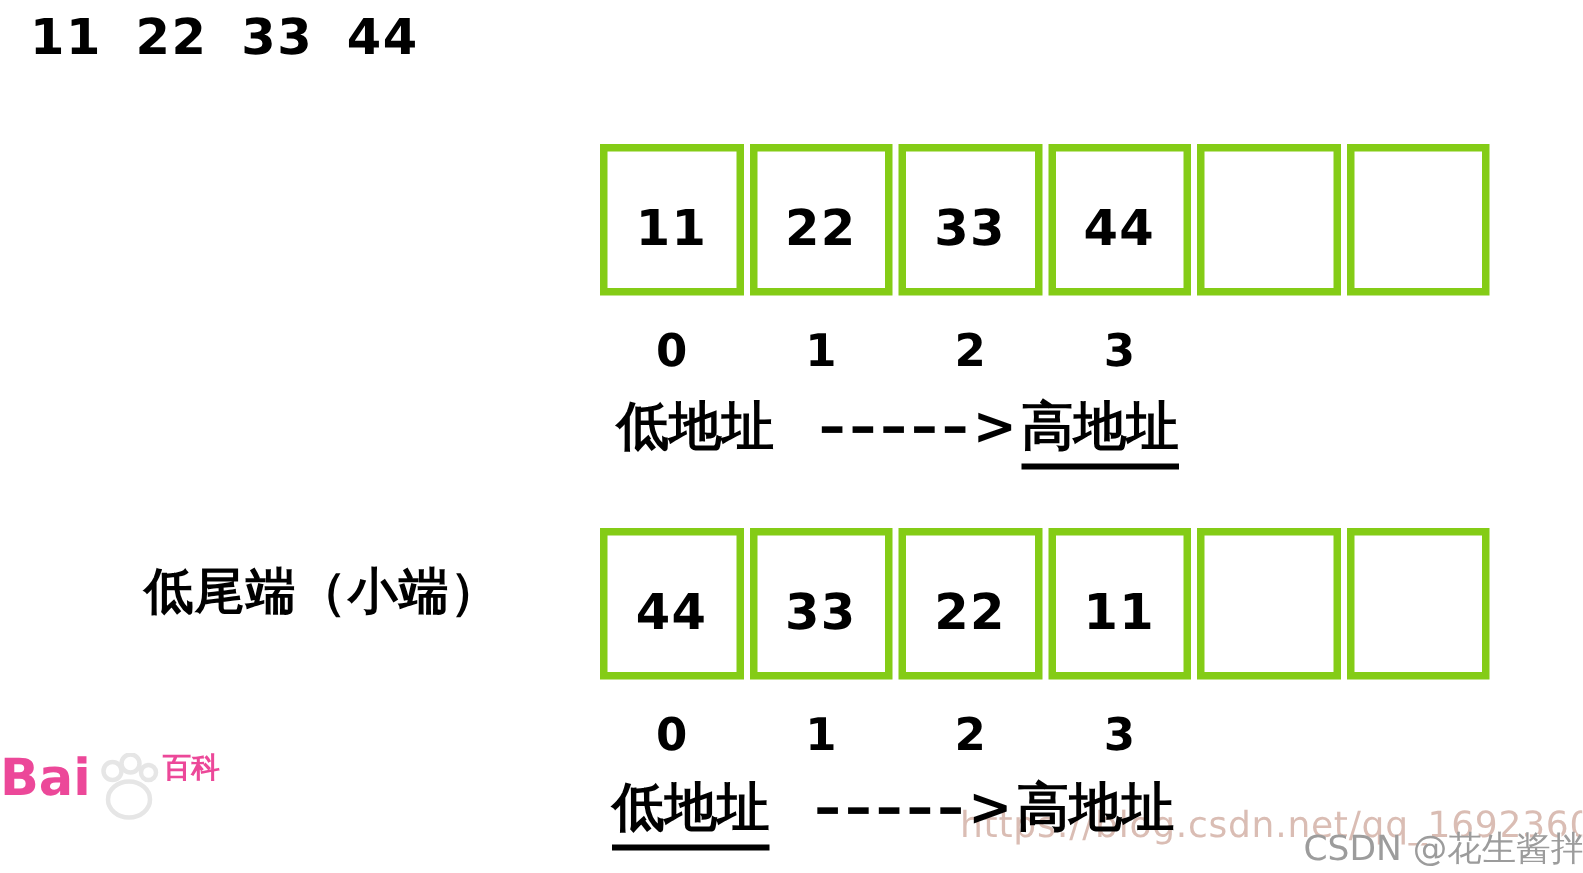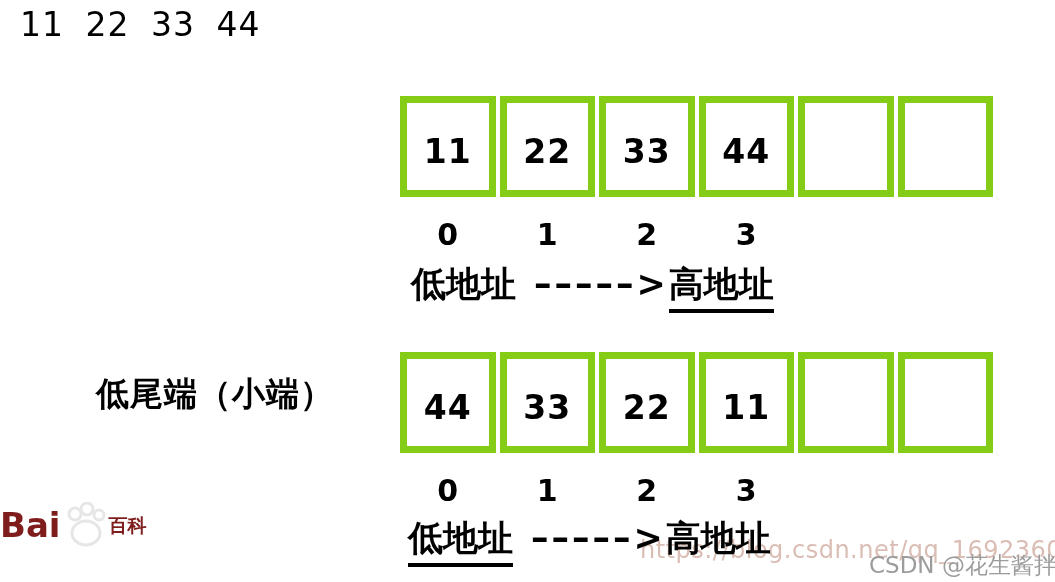--- a/index.html
+++ b/index.html
@@ -3,80 +3,80 @@
 <meta charset="utf-8">
 <style>
   html,body { margin:0; padding:0; background:#ffffff; }
   .canvas {
     position:relative; width:1055px; height:582px; background:#ffffff;
     font-family:"DejaVu Sans","Liberation Sans",sans-serif; color:#000;
     overflow:hidden;
   }
   .hdr1 {
     position:absolute; left:20px; top:5px;
-    font-size:33px; font-weight:normal; letter-spacing:1px; word-spacing:10px;
+    font-size:33px; font-weight:bold; letter-spacing:1px; word-spacing:10px;
   }
   .hdr2 {
     position:absolute; left:20px; top:54px;
     font-size:32px; font-weight:bold; word-spacing:8px;
   }
   .dlabel {
     position:absolute; font-size:33px; font-weight:bold; letter-spacing:1px;
     white-space:nowrap;
   }
   .dlabel1 { left:103px; top:121px; }
   .dlabel2 { left:96px;  top:372px; }
 
   .cells {
     position:absolute; left:400px; width:593px; height:101px;
     display:flex; gap:4px; box-sizing:border-box;
   }
   .cells1 { top:96px; }
   .cells2 { top:352px; }
   .cell {
     flex:1; box-sizing:border-box; background:#fff;
-    border:7px solid #84cc16;
+    border:5px solid #84cc16;
     display:flex; align-items:center; justify-content:center;
     padding-top:10px;
     font-size:33px; font-weight:bold; letter-spacing:1px;
   }
 
   .indices {
     position:absolute; left:400px; width:593px;
     display:flex; gap:4px;
     font-size:30px; font-weight:bold;
   }
   .indices1 { top:217px; }
   .indices2 { top:473px; }
   .idx { flex:1; text-align:center; }
 
   .addr {
     position:absolute; font-size:35px; font-weight:bold;
     white-space:nowrap; z-index:2;
   }
   .addr1 { left:411px; top:261px; }
   .addr2 { left:408px; top:515px; }
-  .addr .low  { display:inline-block; margin-right:18px; }
+  .addr .low  { display:inline-block; margin-right:30px; }
   .addr .arrow{ display:inline-block; letter-spacing:3px; }
   .addr .high { display:inline-block; }
   .underlined { border-bottom:4px solid #000; padding-bottom:1px; }
 
   .wm-url {
     position:absolute; left:640px; top:536px; z-index:1;
     font-size:24px; letter-spacing:0.5px; color:#dabdb4; white-space:nowrap;
   }
   .wm-attr {
     position:absolute; left:869px; top:550px; z-index:3;
     font-size:23px; color:#9c9c9c; white-space:nowrap;
     text-shadow:1px 1px 0 #ffffff;
   }
   .wm-baidu {
     position:absolute; left:0px; top:502px; z-index:1;
-    display:flex; align-items:center; gap:2px;
-    color:#7f1d1d; font-weight:bold; white-space:nowrap;
+    display:flex; align-items:flex-start; gap:2px;
+    color:#ec4899; font-weight:bold; white-space:nowrap;
   }
   .wm-baidu .bai  { font-size:34px; line-height:1; }
   .wm-baidu .bk   { font-size:19px; line-height:1.1; }
   .wm-baidu svg   { display:block; }
 </style>
 </head>
 <body>
 
 <div class="canvas">
 

